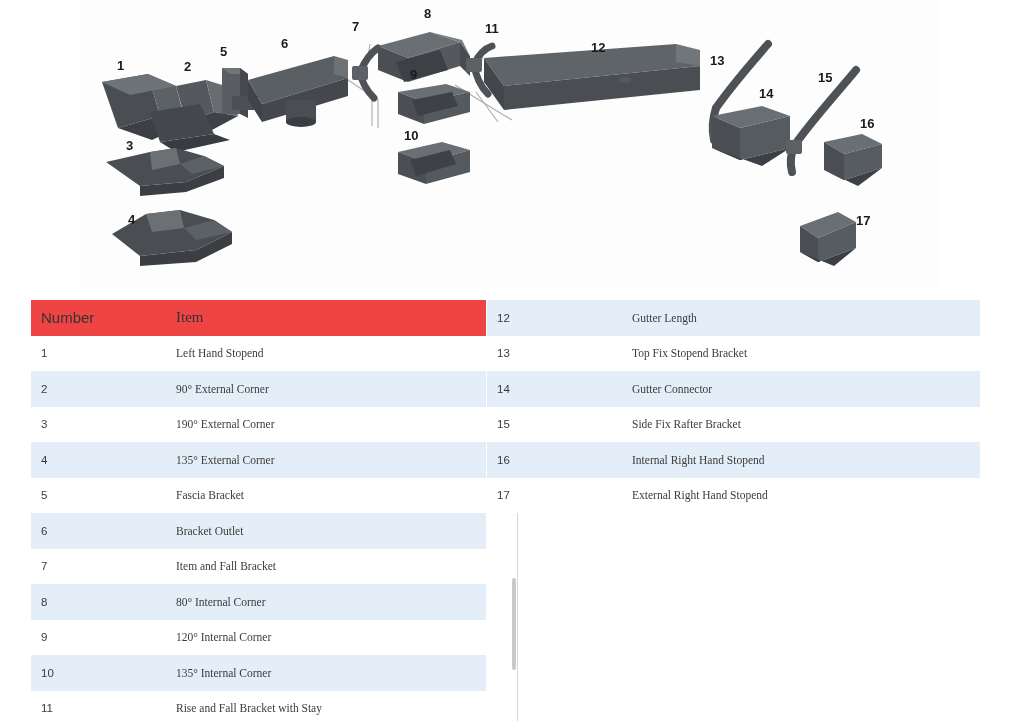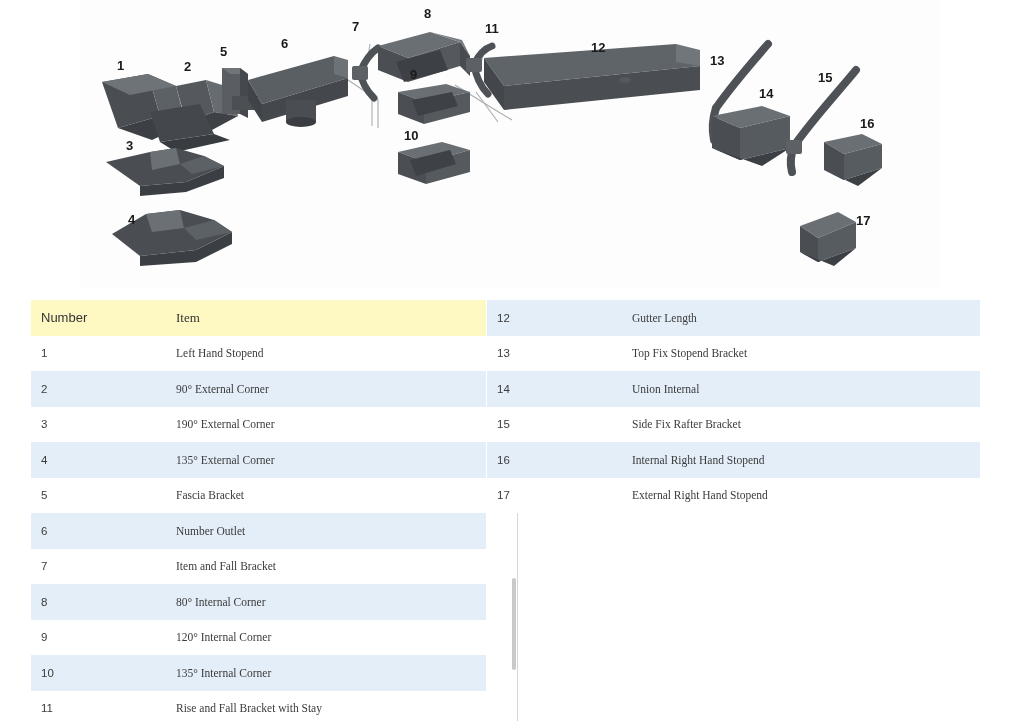--- a/index.html
+++ b/index.html
@@ -66,23 +66,23 @@
     text-align: left;
     font-size: 11.5px;
     font-weight: normal;
     color: #3b3b3b;
     padding: 0;
     height: 35.5px;
     vertical-align: middle;
     border: none;
   }
   table.parts th {
-    background: #fef9c3;
+    background: #ef4444;
     color: #333;
-    font-size: 13px;
+    font-size: 15px;
     font-weight: normal;
   }
   .col-num {
     width: 125px;
     padding-left: 10px !important;
   }
   .col-item {
     padding-left: 10px !important;
     font-family: Liberation Serif, serif;
   }
@@ -293,21 +293,21 @@
           <tr class="alt">
             <td class="col-num">4</td>
             <td class="col-item">135° External Corner</td>
           </tr>
           <tr class="plain">
             <td class="col-num">5</td>
             <td class="col-item">Fascia Bracket</td>
           </tr>
           <tr class="alt">
             <td class="col-num">6</td>
-            <td class="col-item">Number Outlet</td>
+            <td class="col-item">Bracket Outlet</td>
           </tr>
           <tr class="plain">
             <td class="col-num">7</td>
             <td class="col-item">Item and Fall Bracket</td>
           </tr>
           <tr class="alt">
             <td class="col-num">8</td>
             <td class="col-item">80° Internal Corner</td>
           </tr>
           <tr class="plain">
@@ -334,21 +334,21 @@
           <tr class="alt">
             <td class="col-num">12</td>
             <td class="col-item">Gutter Length</td>
           </tr>
           <tr class="plain">
             <td class="col-num">13</td>
             <td class="col-item">Top Fix Stopend Bracket</td>
           </tr>
           <tr class="alt">
             <td class="col-num">14</td>
-            <td class="col-item">Union Internal</td>
+            <td class="col-item">Gutter Connector</td>
           </tr>
           <tr class="plain">
             <td class="col-num">15</td>
             <td class="col-item">Side Fix Rafter Bracket</td>
           </tr>
           <tr class="alt">
             <td class="col-num">16</td>
             <td class="col-item">Internal Right Hand Stopend</td>
           </tr>
           <tr class="plain">

